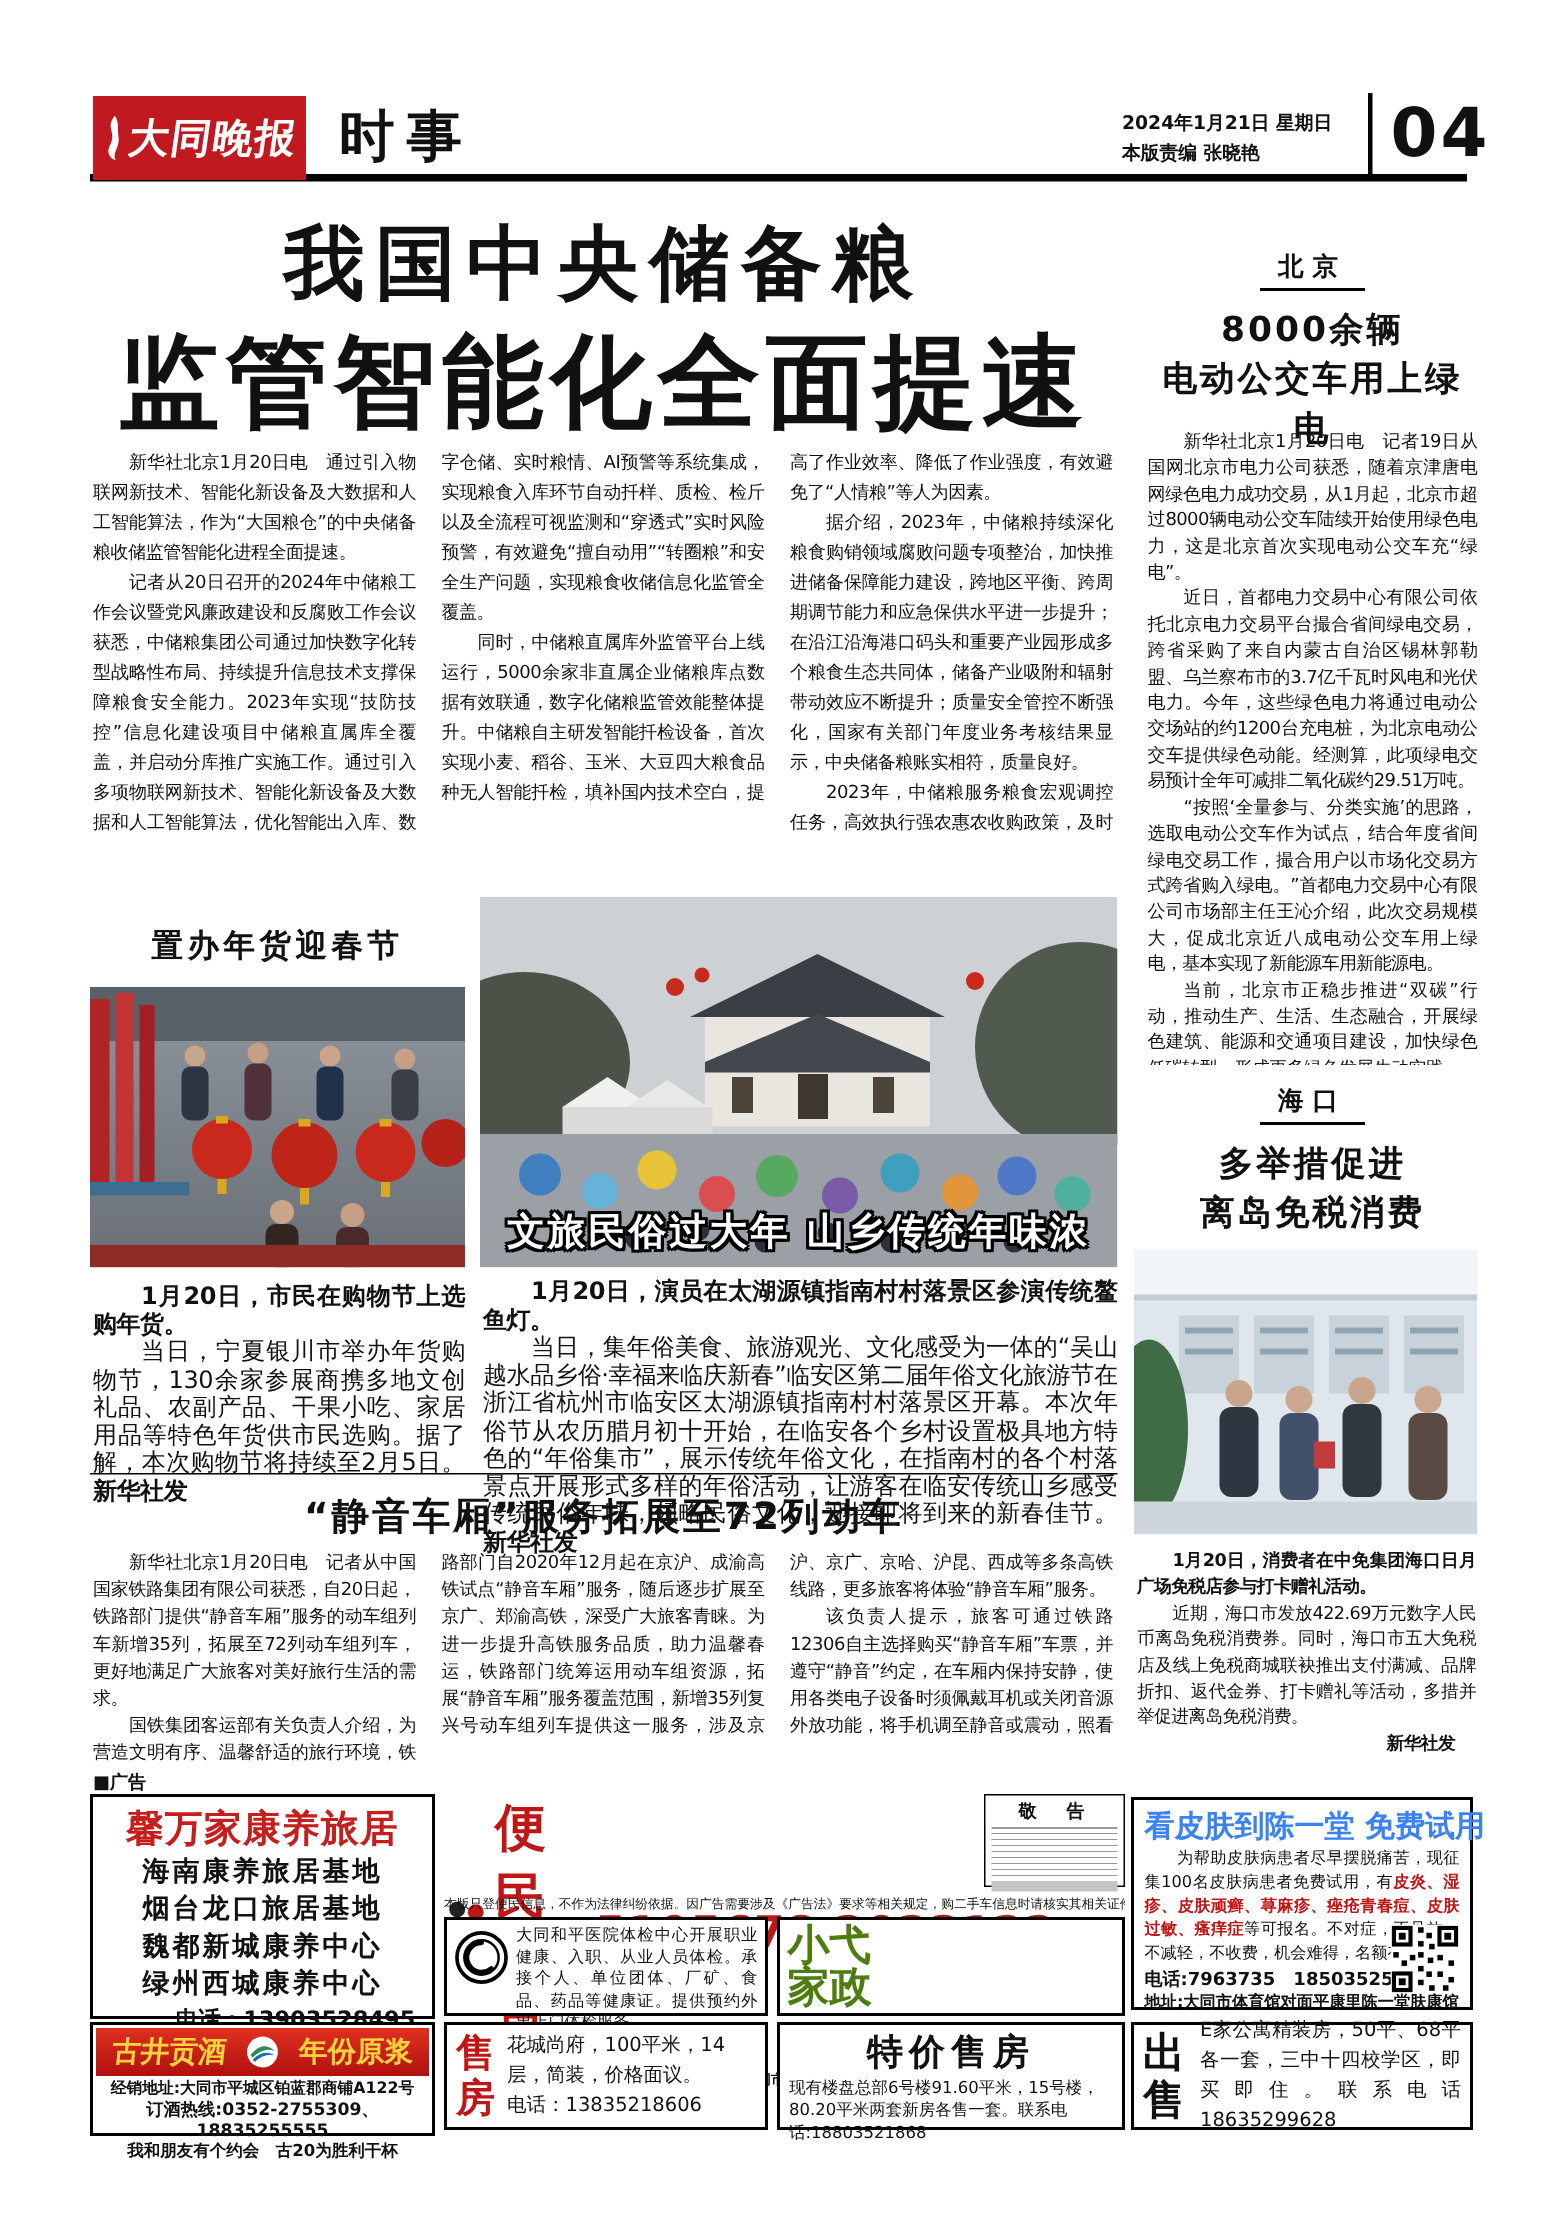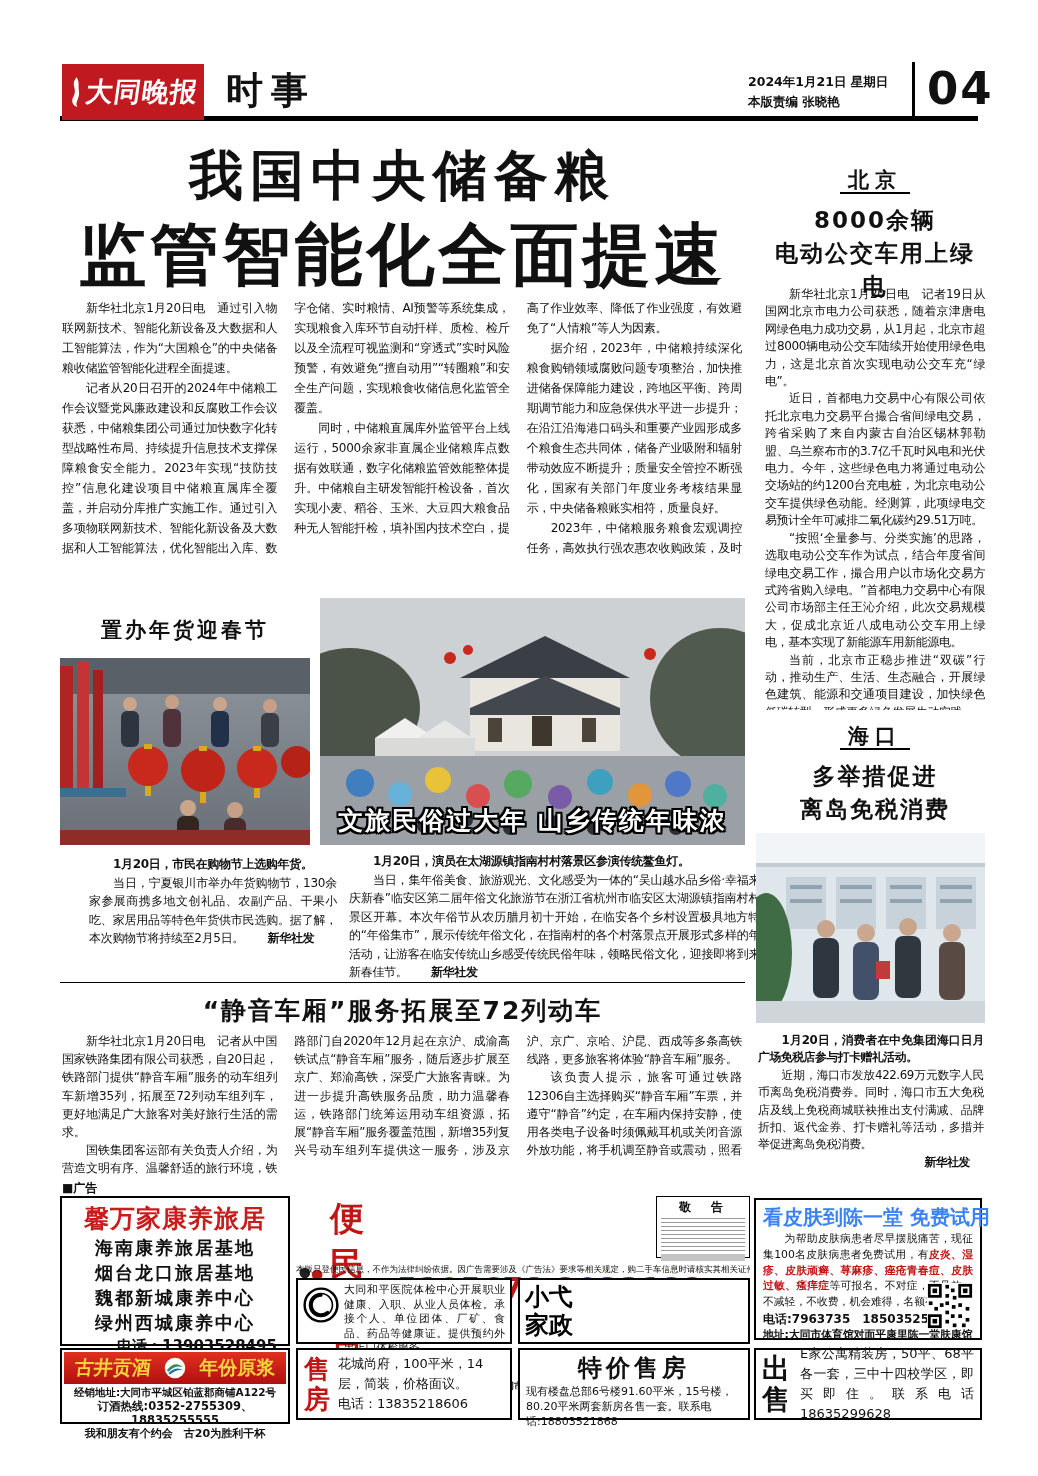--- a/index.html
+++ b/index.html
@@ -7,26 +7,26 @@
         font-family:"DejaVu Sans",sans-serif;color:#111;}
   .abs{position:absolute;}
   .jc{text-align:justify;text-justify:inter-ideograph;}
   .ctr{text-align:center;}
   .b{font-weight:700;}
   .hv{font-weight:900;}
   .red{color:#c11616;}
   p{margin:0;text-indent:2em;}
   .cols3{column-count:3;column-gap:17px;overflow:hidden;}
   .body-txt{font-size:12px;line-height:20px;letter-spacing:-0.3px;}
-  .cap-txt{font-size:12px;line-height:18.5px;letter-spacing:-0.3px;margin-left:27px;}
+  .cap-txt{font-size:16px;line-height:18.5px;letter-spacing:-0.3px;}
   .lead p, p.lead{font-weight:700;}
   .credit{font-weight:700;}
   .masthead{background:#c01920;color:#fff;display:flex;align-items:center;justify-content:center;gap:4px;}
   .masthead .mtx{font-weight:900;font-size:27px;transform:skewX(-8deg);letter-spacing:1px;white-space:nowrap;}
-  .tagline{font-size:21px;font-weight:700;letter-spacing:6px;}
+  .tagline{font-size:17px;font-weight:700;letter-spacing:6px;}
   .tagrule{background:#000;height:2px;}
   .colhead{font-size:23px;font-weight:900;line-height:33px;letter-spacing:2px;}
   .overlay-title{position:absolute;left:0;right:0;bottom:8px;text-align:center;color:#fff;
      font-size:25px;font-weight:900;letter-spacing:2px;
      text-shadow:-2px 0 #000,2px 0 #000,0 -2px #000,0 2px #000,2px 2px #000,-2px -2px #000,2px -2px #000,-2px 2px #000;}
   .adbox{border:2px solid #000;box-sizing:border-box;background:#fff;}
   .blur{background:repeating-linear-gradient(#9a9a9a 0 1px,transparent 1px 4px);}
   .blurhl{background:#c4c4c4;}
   svg{display:block;}
 </style>
@@ -307,21 +307,21 @@
             <circle cx="22" cy="22" r="14" fill="none" stroke="#000" stroke-width="2"></circle>
             <path d="M22 10 a12 12 0 1 0 8 21" fill="none" stroke="#000" stroke-width="4" stroke-linecap="round"></path>
           </svg>
       </span>
       <div class="jc" style="font-size:10.8px;line-height:14.5px;">大同和平医院体检中心开展职业健康、入职、从业人员体检。承接个人、单位团体、厂矿、食品、药品等健康证。提供预约外出上门体检服务。</div>
     </div>
     <div class="b" style="font-size:10.5px;margin-top:1px;">地址:大同市云中路幸福家园商铺B4座　0352-5393120</div>
   </div>
 
   <div class="abs adbox" style="left:518px;top:1278px;width:232px;height:66px;padding:3px 5px;display:flex;gap:6px;align-items:center;">
-    <div class="hv" style="font-size:24px;line-height:28px;color:#000000;flex:0 0 auto;">
+    <div class="hv" style="font-size:28px;line-height:28px;color:#4d7c0f;flex:0 0 auto;">
       <div>小弋</div>
       <div>家政</div>
     </div>
   </div>
 
   <div class="abs adbox" style="left:754px;top:1198px;width:228px;height:142px;padding:4px 7px;">
     <div class="hv ctr" style="font-size:20px;color:#3b82f6;white-space:nowrap;">看皮肤到陈一堂 免费试用</div>
     <div style="position:relative;">
       <p class="jc" style="font-size:10.8px;line-height:15.8px;"><span>为帮助皮肤病患者尽早摆脱痛苦，现征集100名皮肤病患者免费试用，有</span><span class="red b">皮炎、湿疹、皮肤顽癣、荨麻疹、痤疮青春痘、皮肤过敏、瘙痒症</span><span>等可报名。不对症，不见效，不减轻，不收费，机会难得，名额有限。</span></p>
       <div class="abs" style="right:0;top:52px;">

